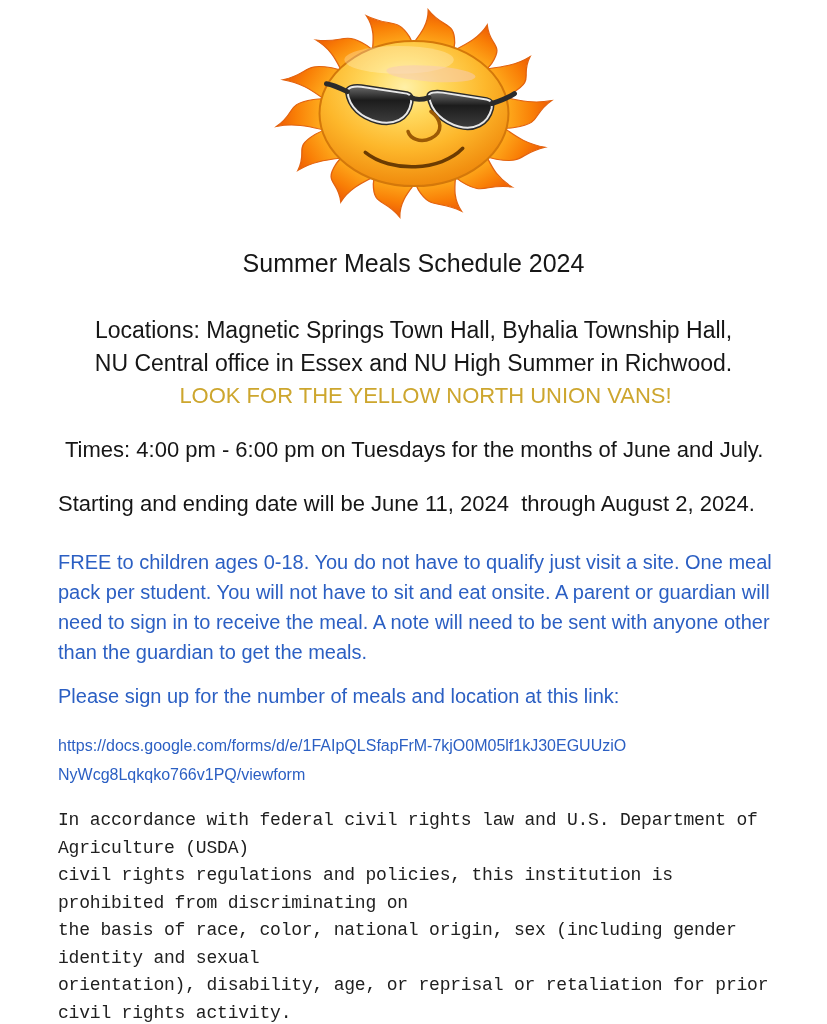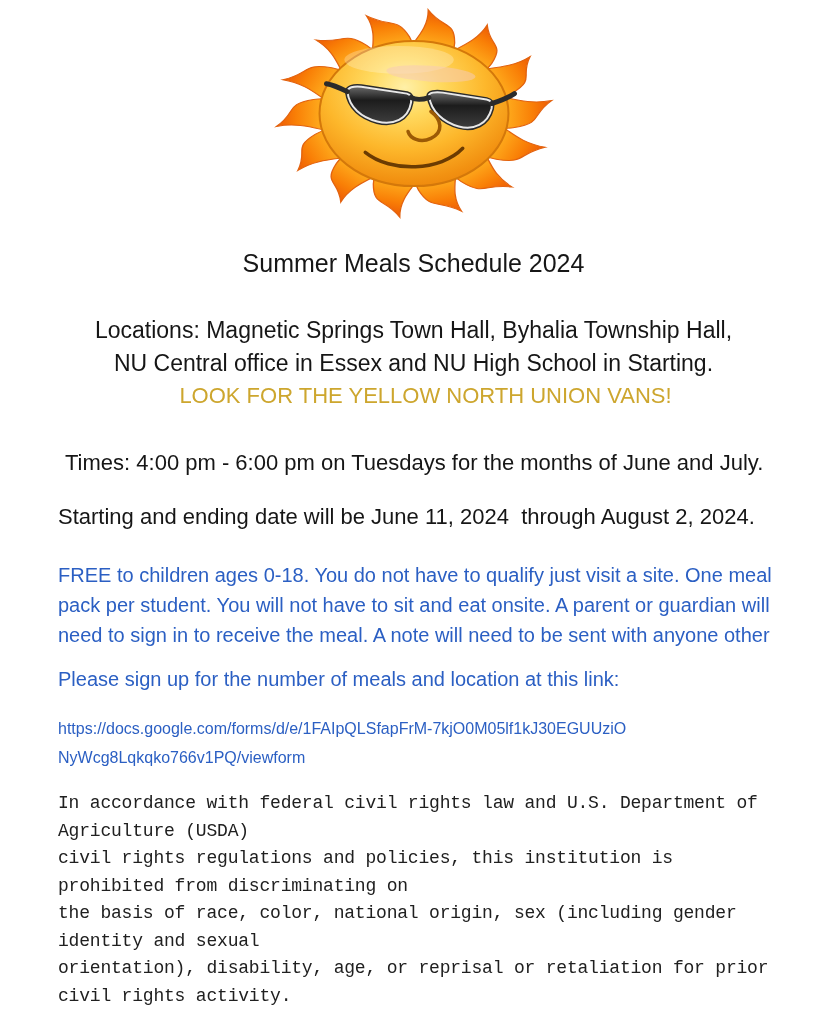--- a/index.html
+++ b/index.html
@@ -12,21 +12,21 @@
     overflow:hidden;
   }
   .sun-wrap{display:flex;justify-content:center;padding-top:8px;}
   .sun-svg{width:368px;height:214px;}
 
   .title{margin-top:26px;text-align:center;font-size:25px;line-height:30px;color:#161616;}
   .highlight{margin-top:8px;text-align:center;font-size:26px;line-height:42px;color:#b4691e;}
   .highlight .hl-line{text-decoration:underline;text-underline-offset:5px;text-decoration-thickness:2px;}
   .locations{margin-top:36px;text-align:center;font-size:23px;line-height:33px;color:#161616;}
   .vans{text-align:center;font-size:22px;line-height:31px;color:#cda62e;margin-left:24px;}
-  .times{margin-top:39px;padding-left:65px;font-size:22px;line-height:26px;color:#161616;}
+  .times{margin-top:26px;padding-left:65px;font-size:22px;line-height:26px;color:#161616;}
   .dates{margin-top:28px;padding-left:58px;font-size:22px;line-height:26px;color:#161616;}
   .info{margin-top:30px;padding-left:58px;padding-right:45px;font-size:20px;line-height:30px;color:#2b5fc3;}
   .signup{margin-top:14px;padding-left:58px;font-size:20px;line-height:30px;color:#2b5fc3;}
   .formlink{margin-top:20px;padding-left:58px;font-size:16px;line-height:29px;color:#2b5fc3;cursor:pointer;}
   .usda{margin-top:18px;padding-left:58px;padding-right:50px;font-size:18px;line-height:27.5px;color:#202020;letter-spacing:-0.2px;font-family:Liberation Mono, monospace;}
 </style>
 </head>
 <body>
 
 <div class="page">
@@ -89,31 +89,32 @@
       <path d="M202,104 C213,112 215,125 202,131 C191,136 181,131 179,124" fill="none" stroke="#9c5a05" stroke-width="3.5" stroke-linecap="round"></path>
       <path d="M136,145 C162,166 212,164 234,141" fill="none" stroke="#6b3b02" stroke-width="3.5" stroke-linecap="round"></path>
     </svg>
   </div>
 
   <div class="title">Summer Meals Schedule 2024</div>
 
 
   <div class="locations">
     <div>Locations: Magnetic Springs Town Hall, Byhalia Township Hall,</div>
-    <div>NU Central office in Essex and NU High School in Starting.</div>
+    <div>NU Central office in Essex and NU High Summer in Richwood.</div>
   </div>
   <div class="vans">LOOK FOR THE YELLOW NORTH UNION VANS!</div>
 
   <div class="times">Times: 4:00 pm - 6:00 pm on Tuesdays for the months of June and July.</div>
   <div class="dates">Starting and ending date will be June 11, 2024&nbsp; through August 2, 2024.</div>
 
   <div class="info">
     <div>FREE to children ages 0-18. You do not have to qualify just visit a site. One meal</div>
     <div>pack per student. You will not have to sit and eat onsite. A parent or guardian will</div>
     <div>need to sign in to receive the meal. A note will need to be sent with anyone other</div>
+    <div>than the guardian to get the meals.</div>
   </div>
 
   <div class="signup">Please sign up for the number of meals and location at this link:</div>
 
   <div class="formlink">
     <div>https://docs.google.com/forms/d/e/1FAIpQLSfapFrM-7kjO0M05lf1kJ30EGUUziO</div>
     <div>NyWcg8Lqkqko766v1PQ/viewform</div>
   </div>
 
   <div class="usda">

